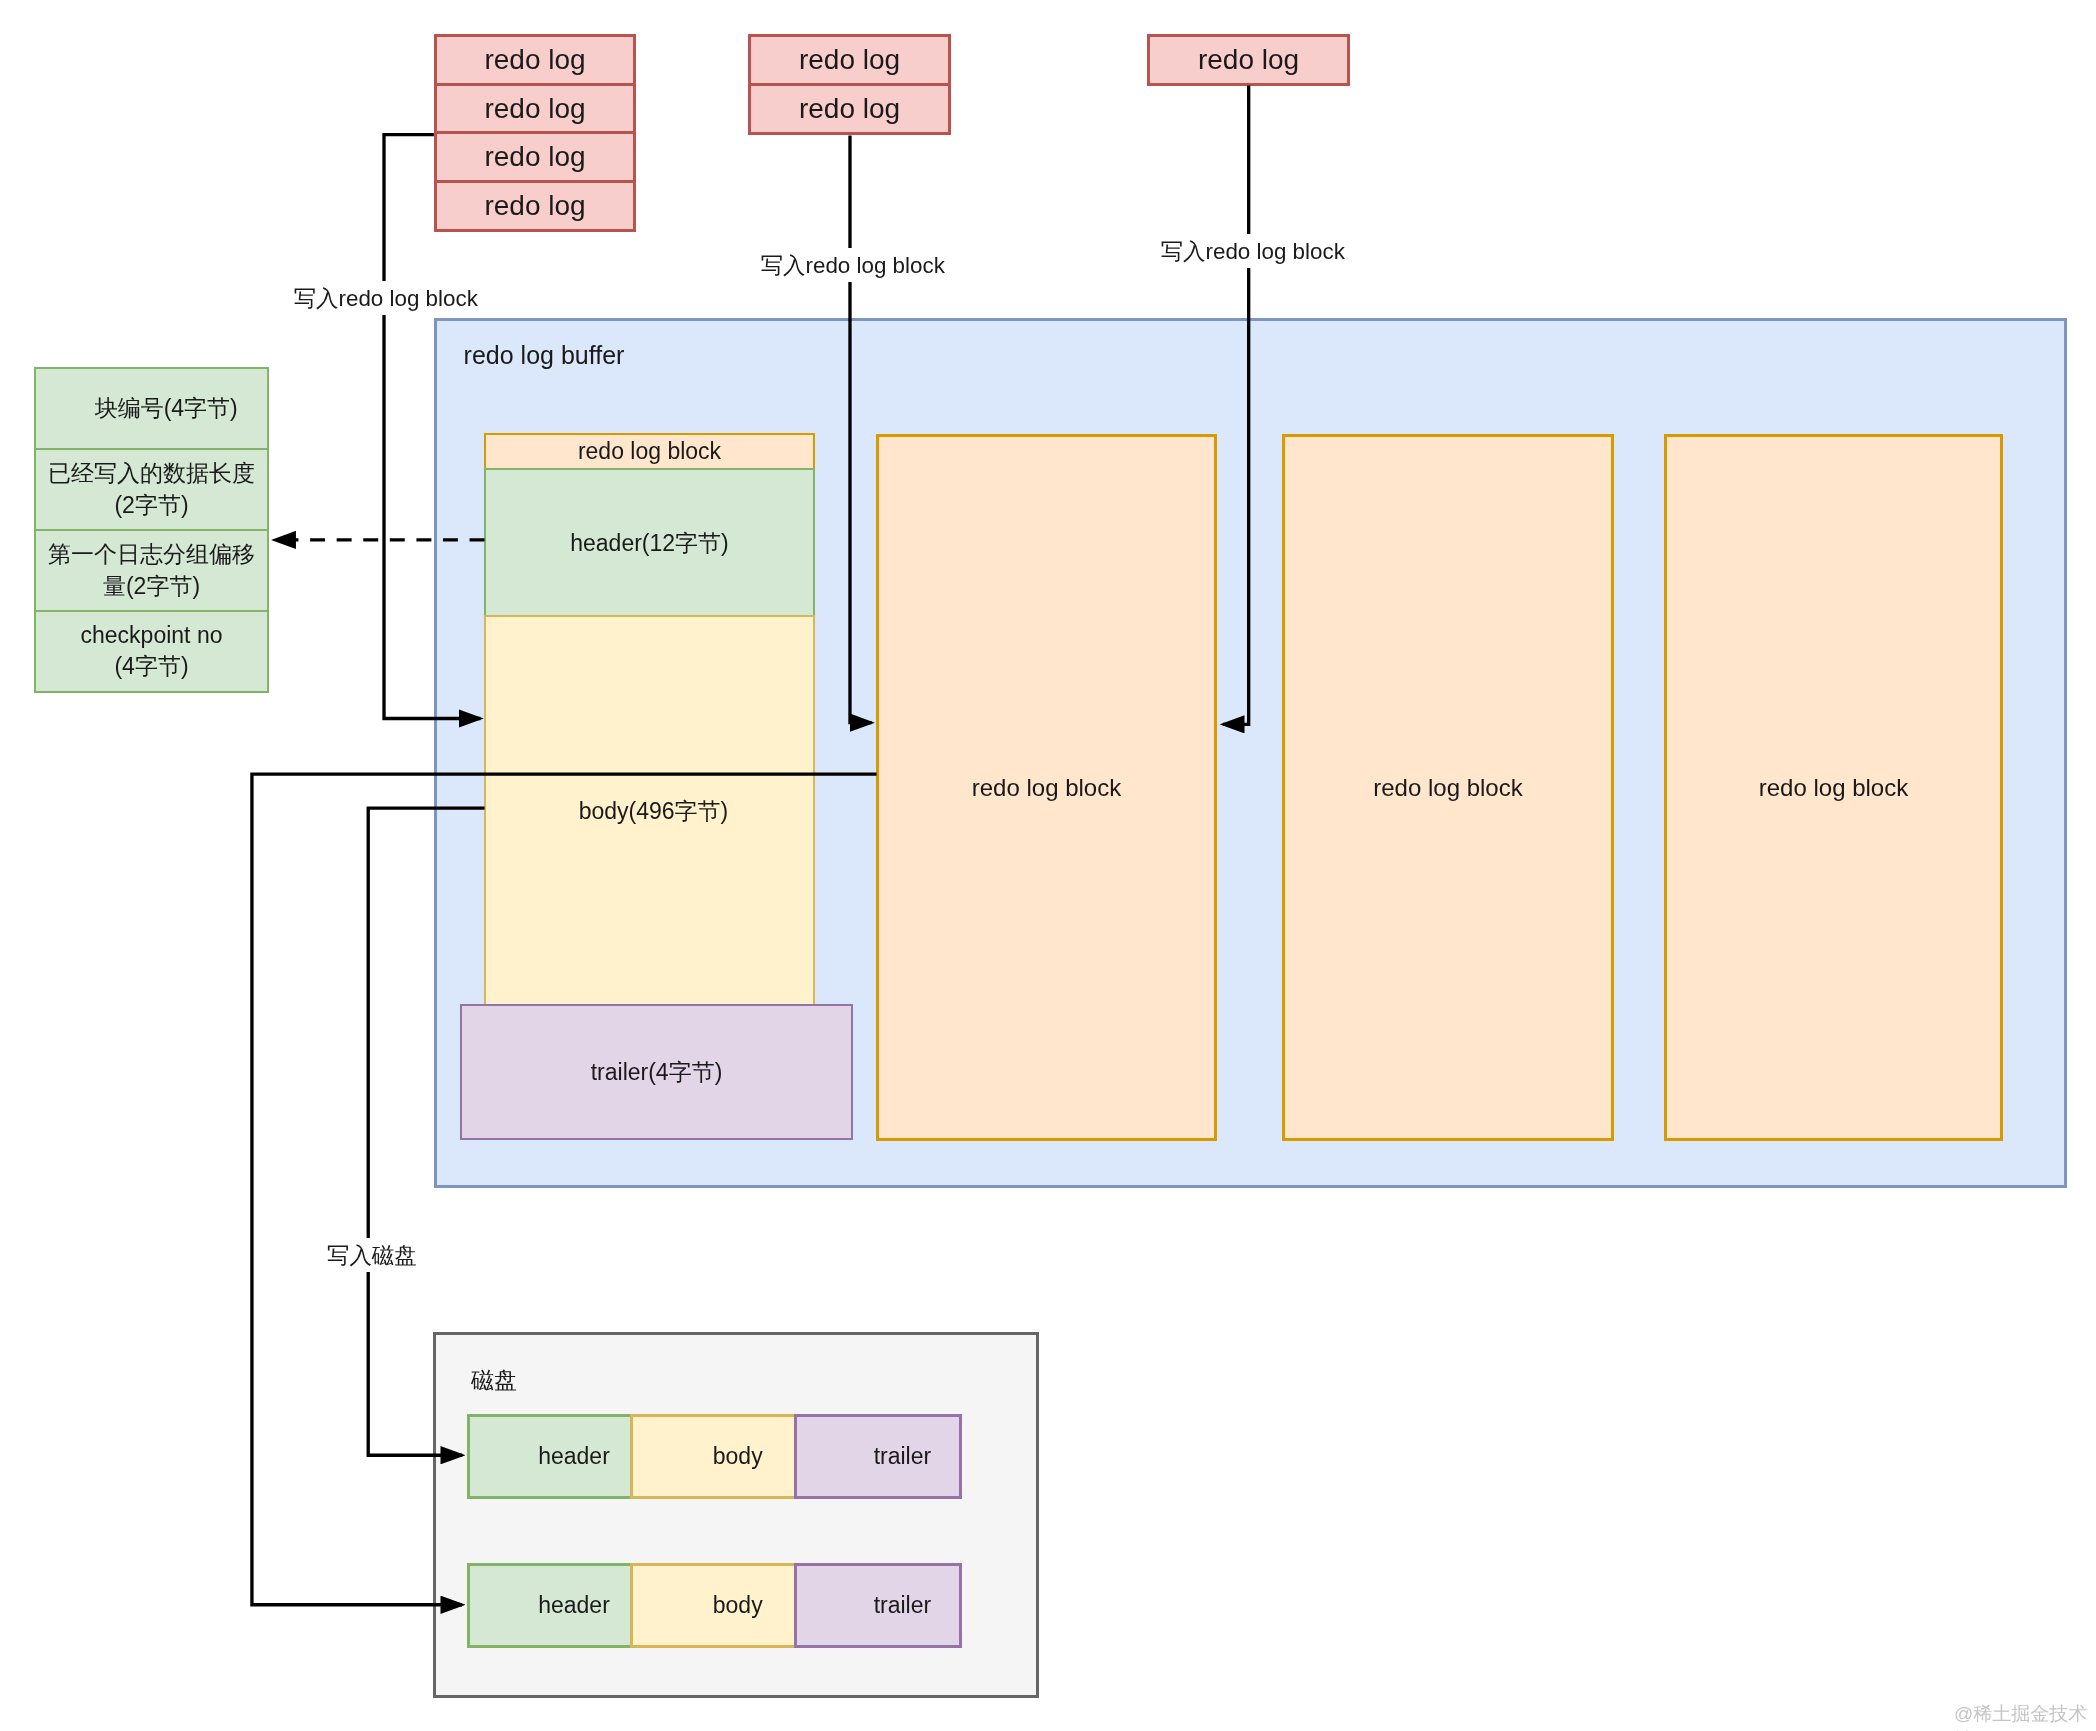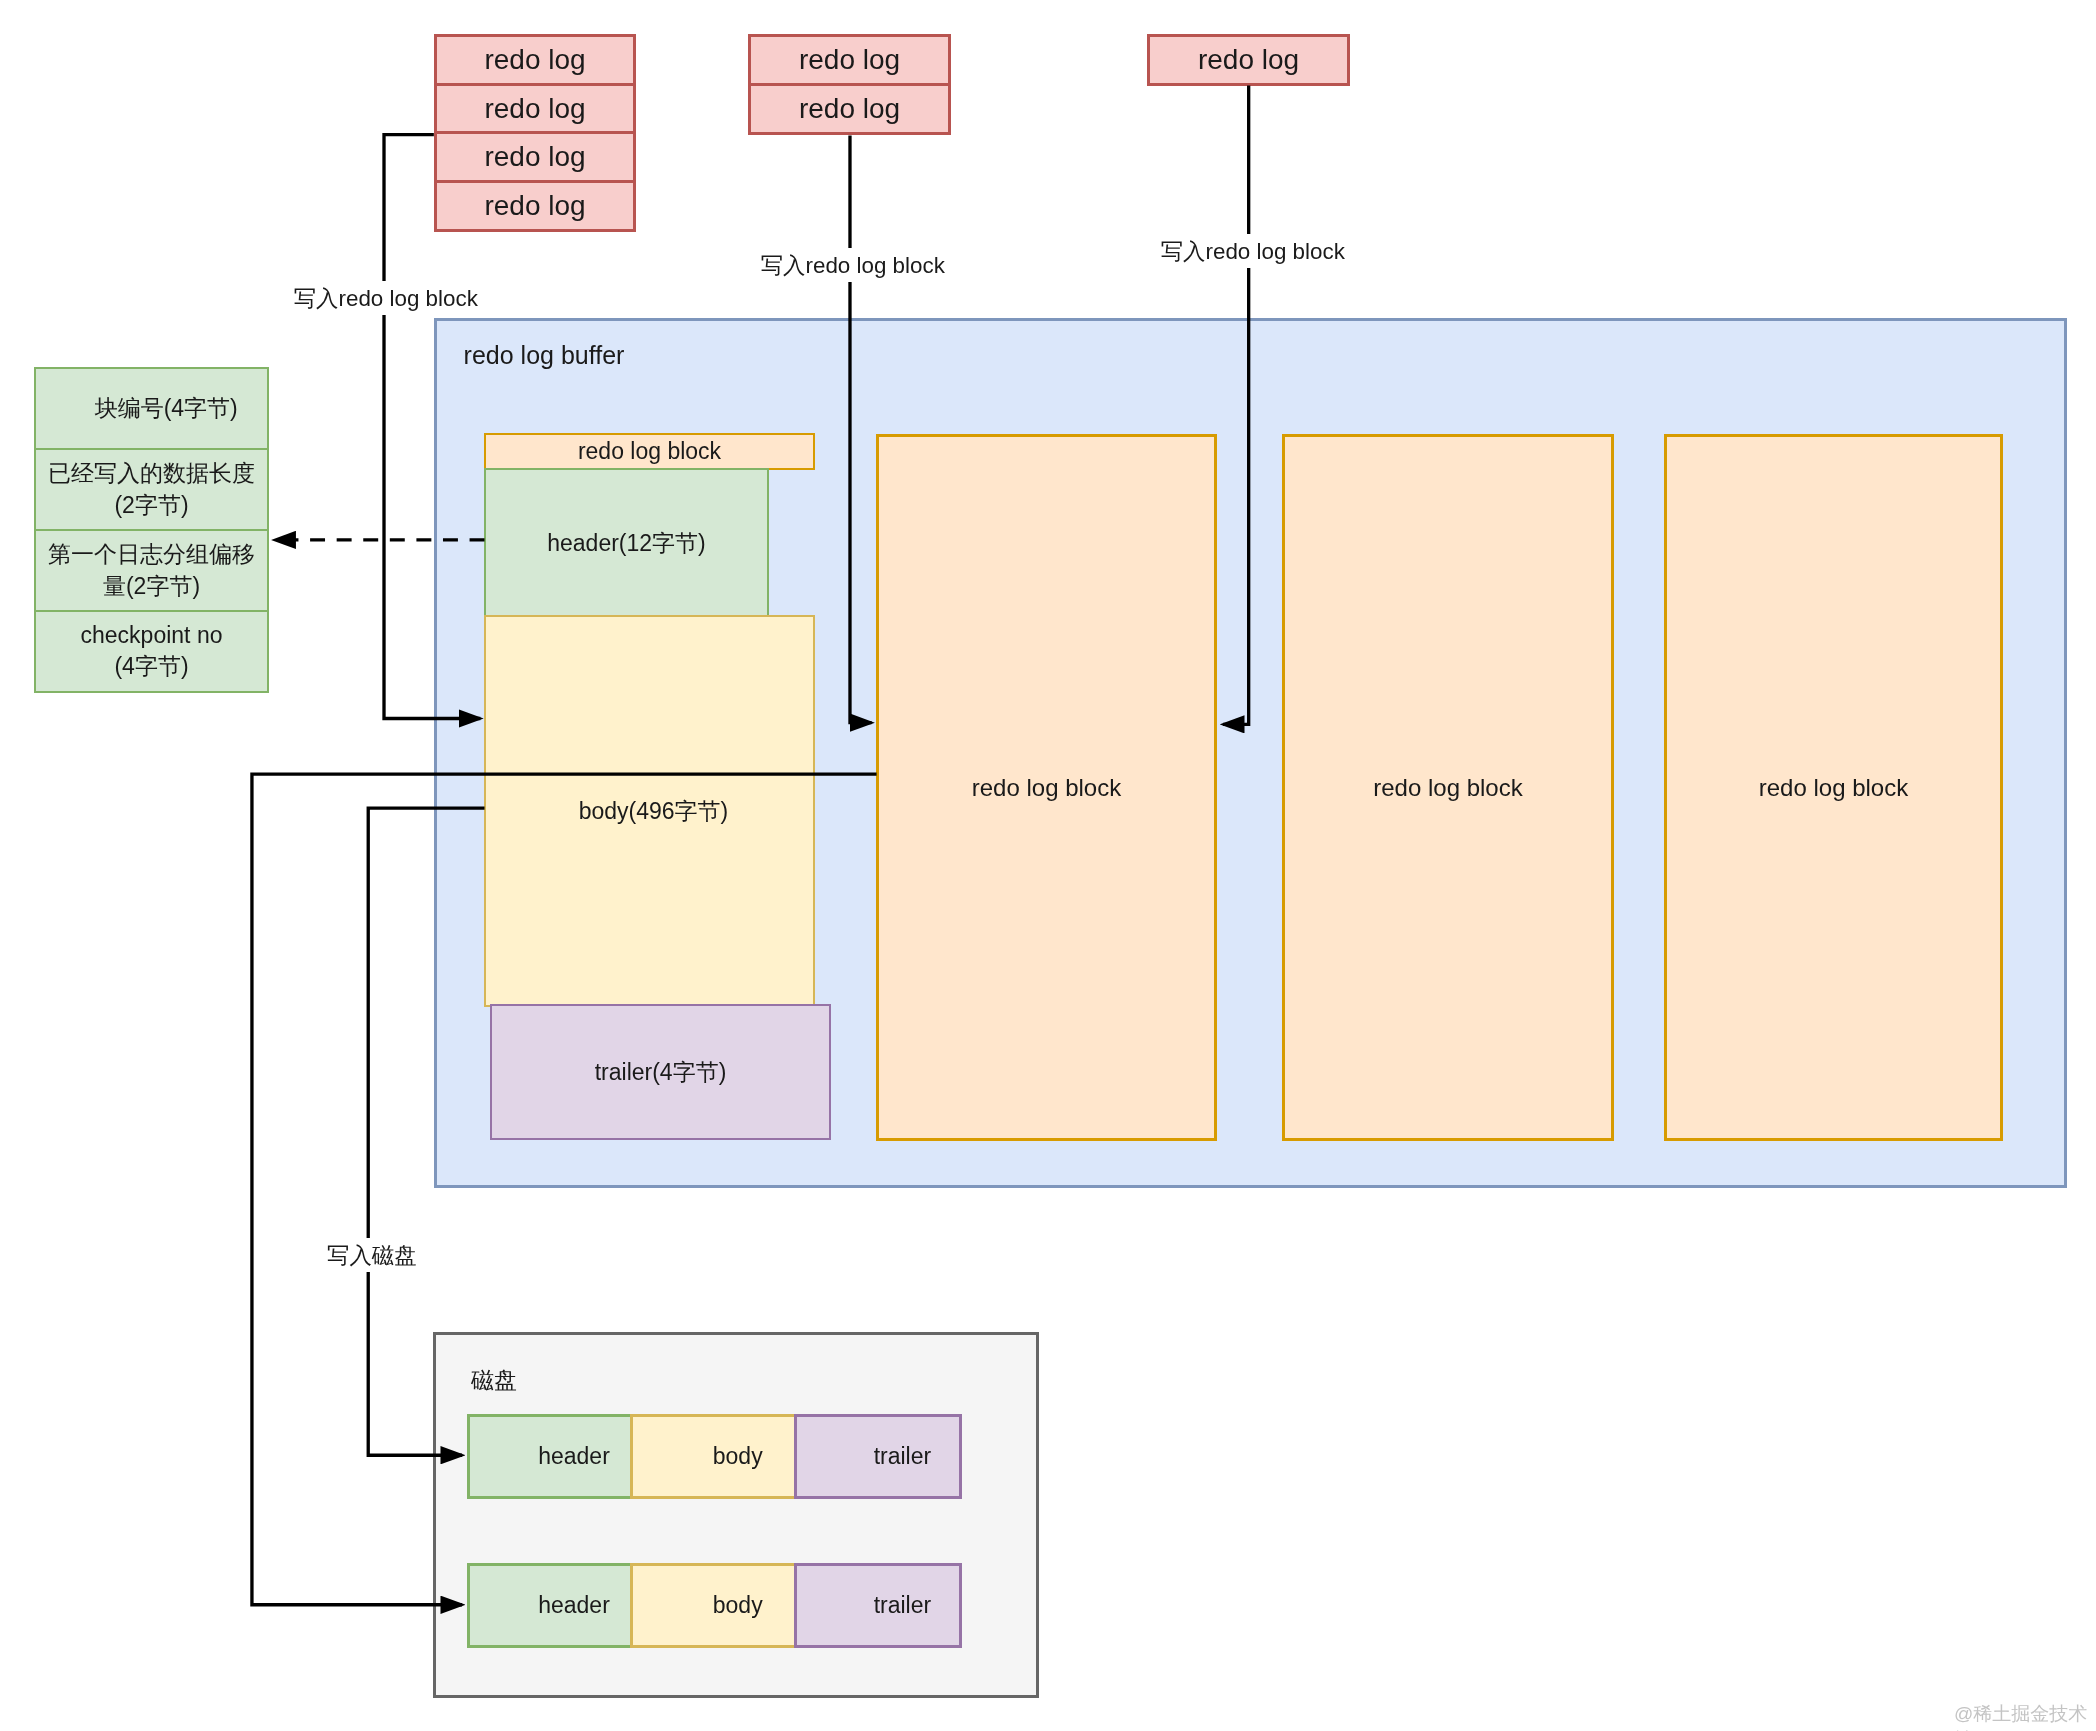--- a/index.html
+++ b/index.html
@@ -100,23 +100,23 @@
 量(2字节)</div>
     <div class="frow" style="height:83px;">checkpoint no
 (4字节)</div>
   </div>
 
   <div class="abs buffer" style="left:434px;top:318px;width:1633px;height:870px;">
     <div class="buffer-title">redo log buffer</div>
   </div>
 
   <div class="abs center seg seg-band" style="left:484px;top:433px;width:331px;height:37px;">redo log block</div>
-  <div class="abs center seg seg-header" style="left:484px;top:468px;width:285px;height:150px;">header(12字节)</div>
+  <div class="abs center seg seg-header" style="left:484px;top:468px;width:331px;height:150px;">header(12字节)</div>
   <div class="abs center seg seg-body" style="left:484px;top:615px;width:331px;height:392px;">body(496字节)</div>
-  <div class="abs center seg seg-trailer" style="left:490px;top:1004px;width:341px;height:136px;">trailer(4字节)</div>
+  <div class="abs center seg seg-trailer" style="left:460px;top:1004px;width:393px;height:136px;">trailer(4字节)</div>
 
   <div class="abs oblock" style="left:876px;top:434px;width:341px;height:707px;">redo log block</div>
   <div class="abs oblock" style="left:1282px;top:434px;width:332px;height:707px;">redo log block</div>
   <div class="abs oblock" style="left:1664px;top:434px;width:339px;height:707px;">redo log block</div>
 
   <div class="abs disk" style="left:433px;top:1332px;width:606px;height:366px;">
     <div class="disk-title">磁盘</div>
   </div>
   <div class="drow" style="left:467px;top:1414px;">
     <div class="dcell d-header">header</div>

